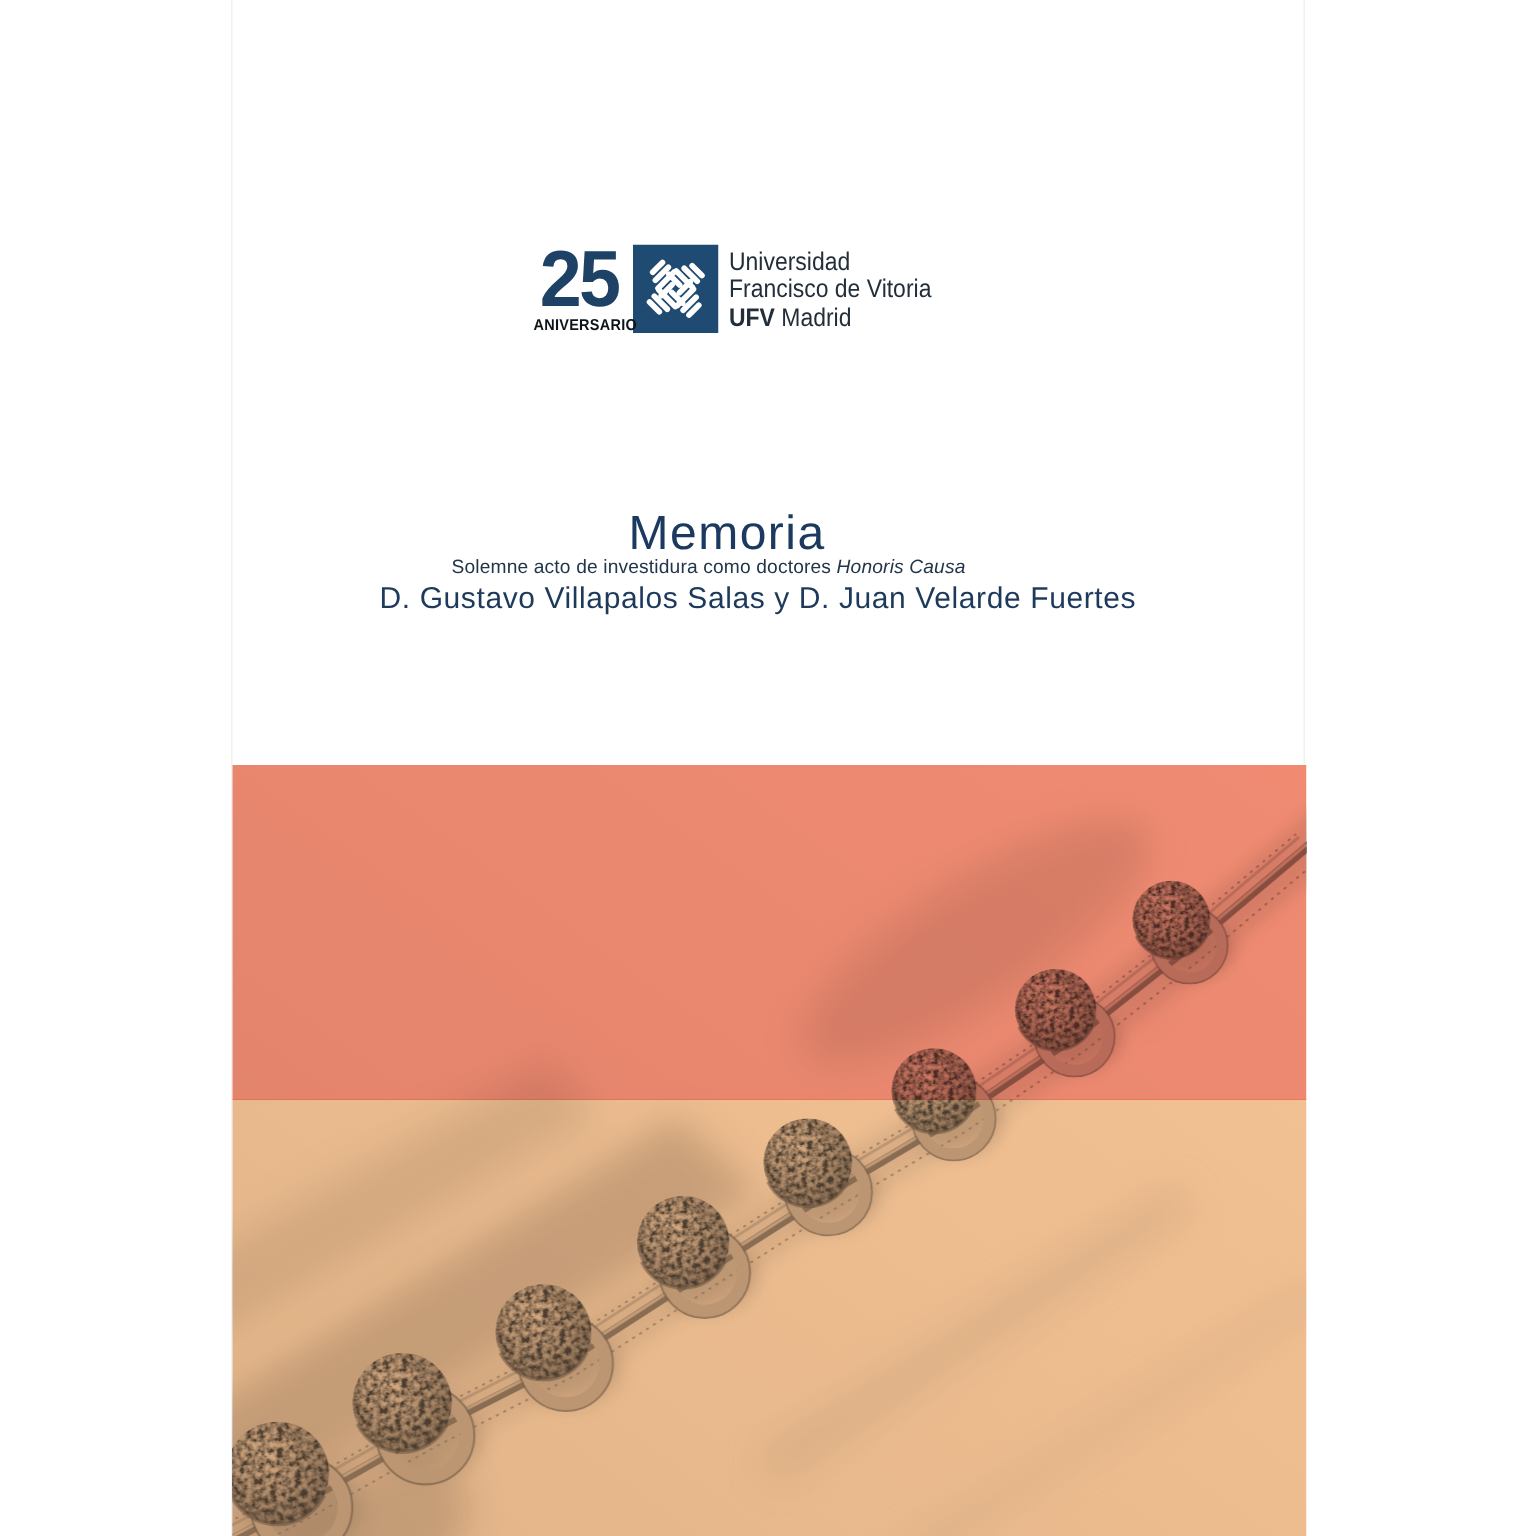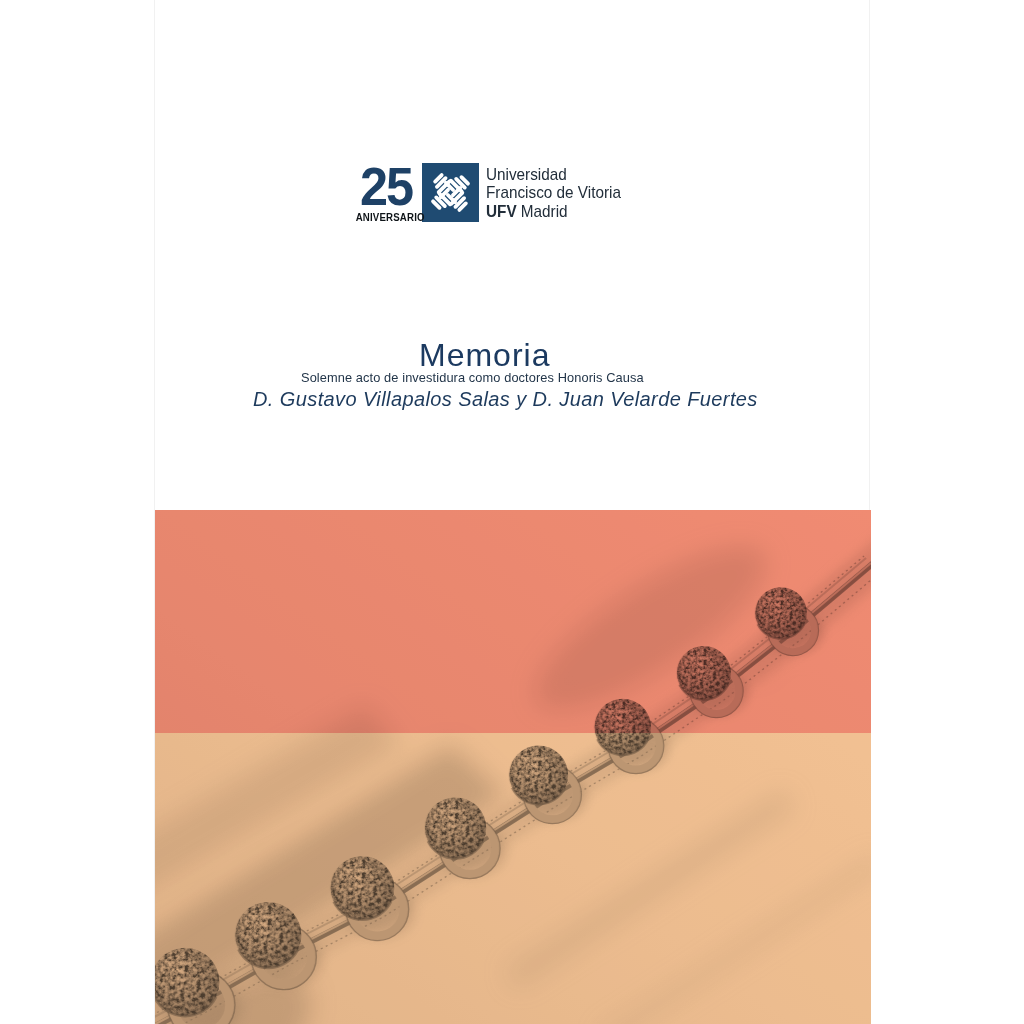--- a/index.html
+++ b/index.html
@@ -32,23 +32,23 @@
   .logo-text .bold { font-weight:bold; }
   
   .title {
     position:absolute; left:264px; top:337px; font-size:32px; font-weight:normal;
     letter-spacing:1px; color:#1c3a60; white-space:nowrap;
   }
   .subtitle {
     position:absolute; left:146px; top:370px; font-size:12.8px; color:#223549;
     letter-spacing:0.1px; white-space:nowrap;
   }
-  .subtitle .it { }
+  .subtitle .it { font-style:italic; }
   .honorees {
-    position:absolute; left:98px; top:388px; font-size:20px; font-style:italic;
+    position:absolute; left:98px; top:388px; font-size:20px; 
     color:#1d3a5c; letter-spacing:0.4px; white-space:nowrap;
   }
   
   .photo { position:absolute; left:0; top:510px; width:716px; height:514px; }
   .photo svg { display:block; width:100%; height:100%; }
   .ov { mix-blend-mode:multiply; }
 </style>
 </head>
 <body>
 

